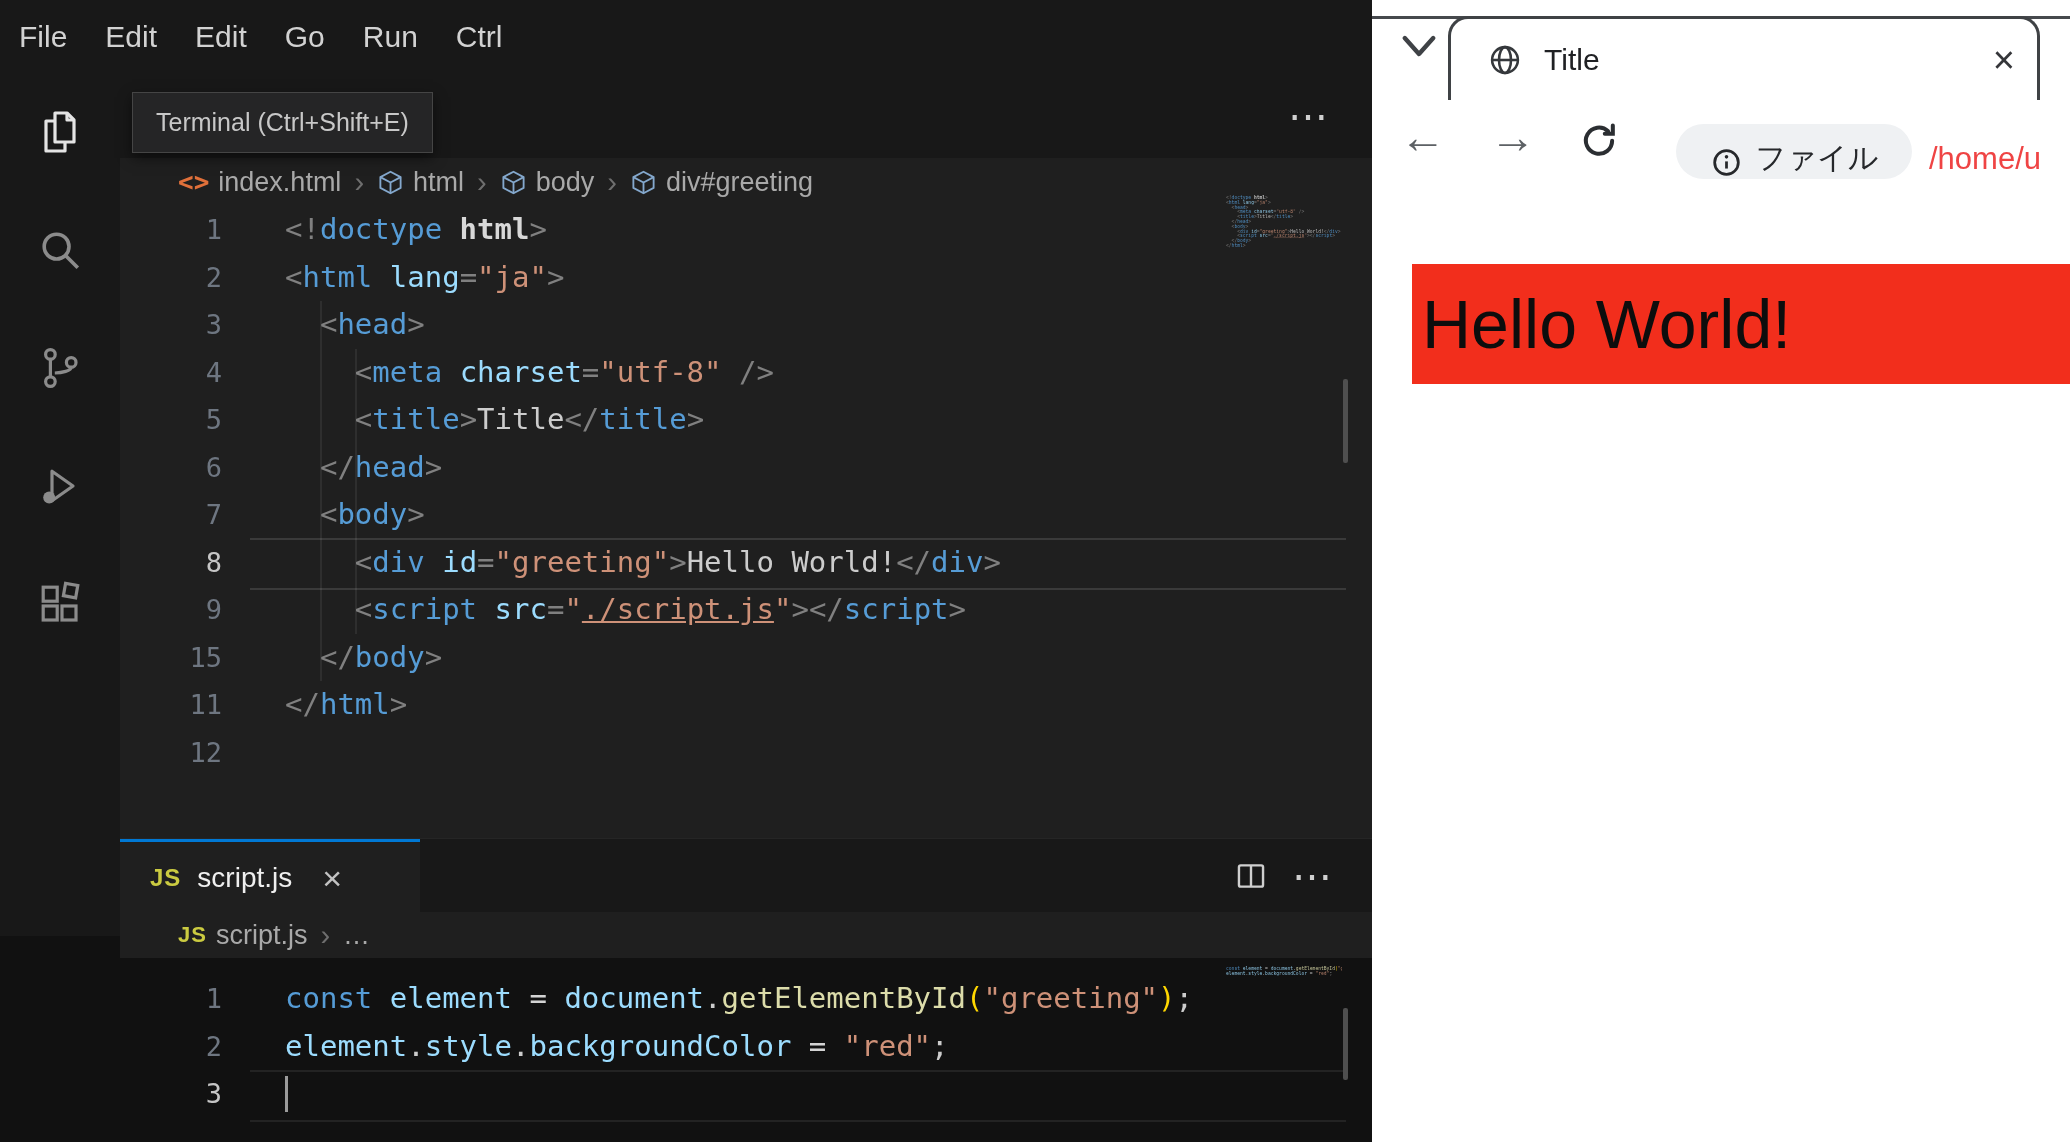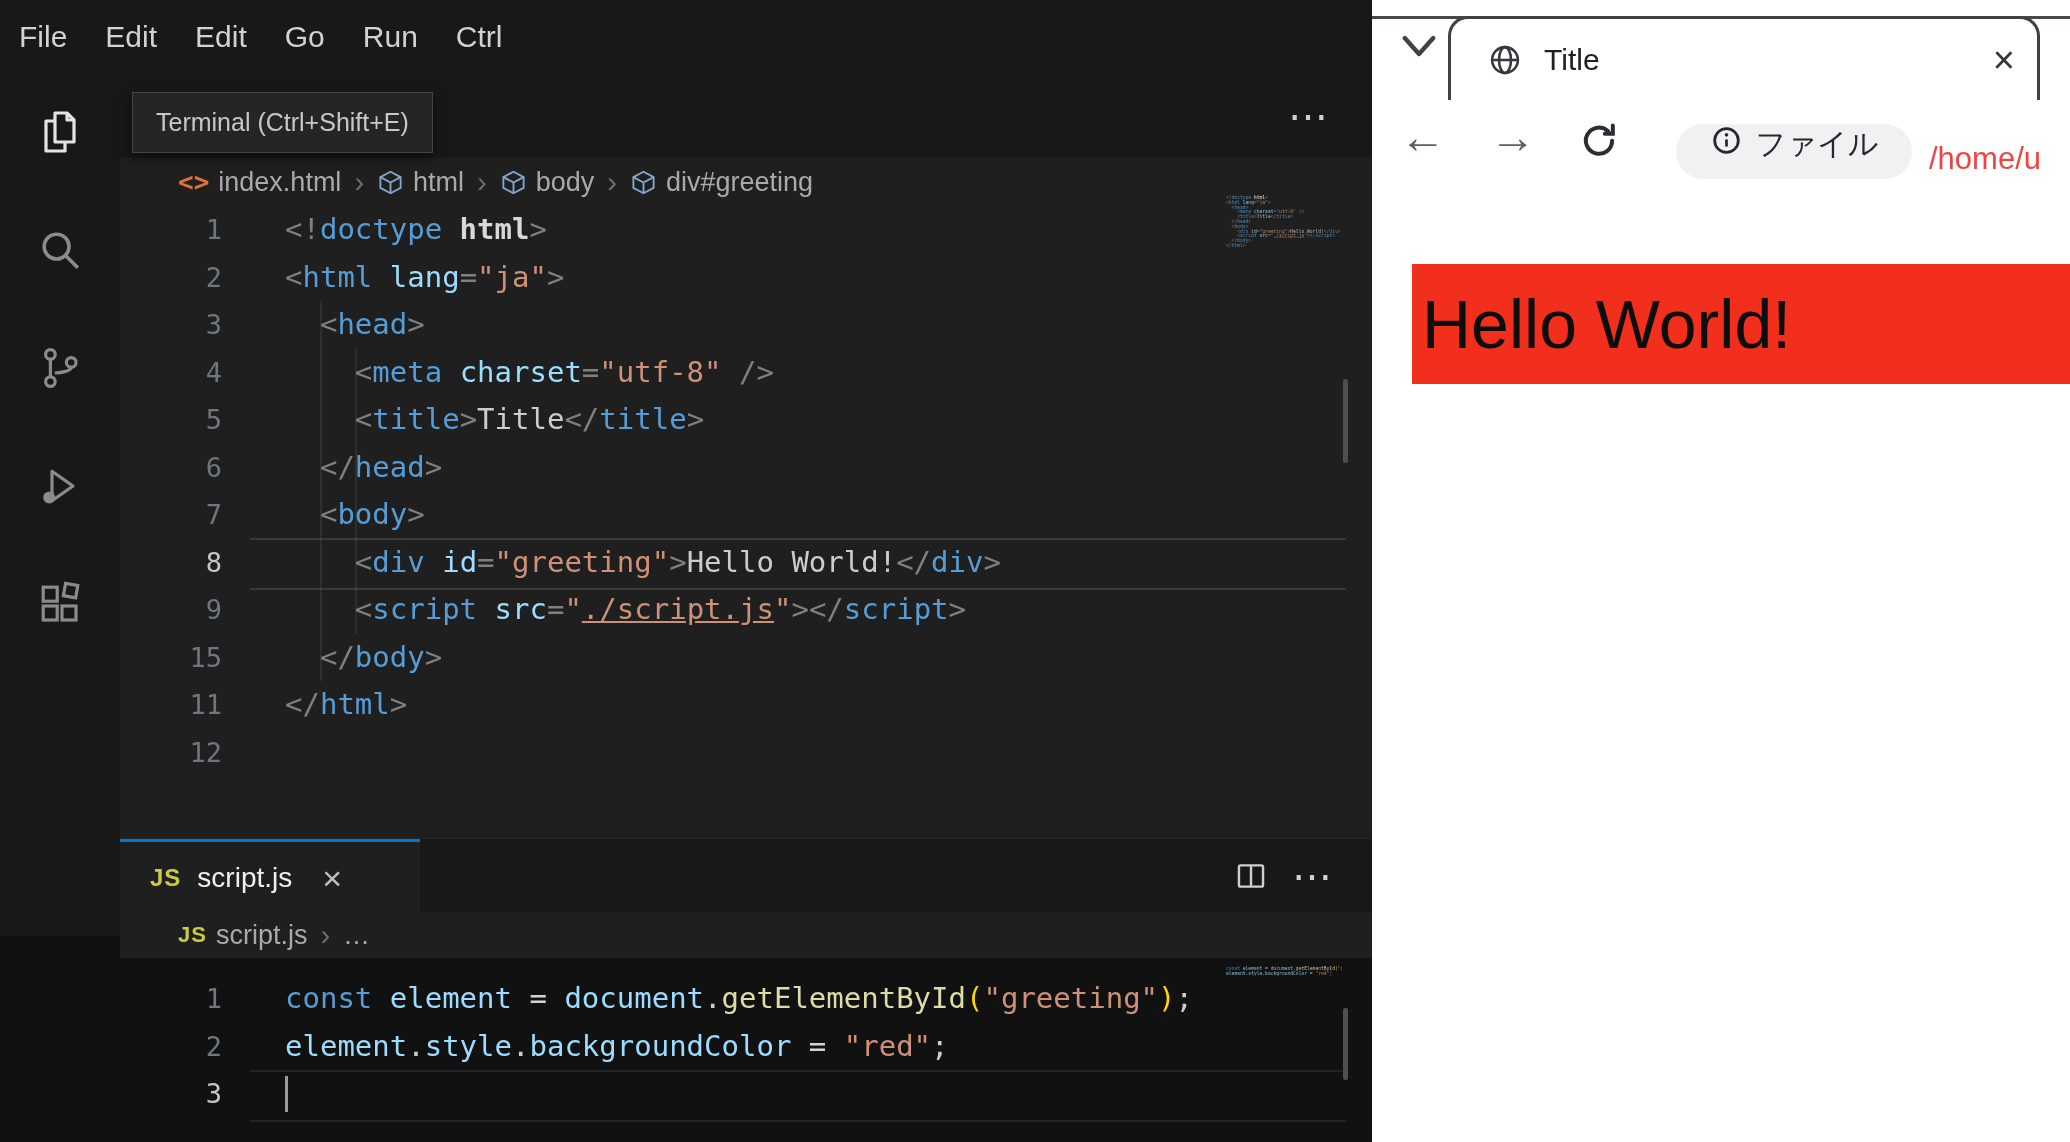--- a/index.html
+++ b/index.html
@@ -80,21 +80,21 @@
   .chevron-btn svg{width:38px;height:26px;}
   .tab-chrome{position:relative;margin-left:76px;margin-top:16px;width:592px;height:84px;background:#fff;border:3px solid #3f4245;border-bottom:none;border-radius:20px 20px 0 0;display:flex;align-items:center;box-sizing:border-box;}
   .globe{margin-left:36px;display:flex;color:#35383c;}
   .globe svg{width:36px;height:36px;}
   .tab-title{margin-left:21px;font-size:30px;color:#202124;}
   .tab-x{position:absolute;right:22px;top:50%;transform:translateY(-50%);font-size:38px;color:#35363a;line-height:1;}
   .nav-back{position:absolute;left:28px;top:110px;font-size:46px;color:#5d6165;}
   .nav-fwd{position:absolute;left:118px;top:110px;font-size:46px;color:#5d6165;}
   .nav-reload{position:absolute;left:206px;top:120px;color:#2b2e32;}
   .nav-reload svg{width:42px;height:42px;}
-  .chip{position:absolute;left:304px;top:124px;width:236px;height:55px;border-radius:37px;background:#eff1f3;display:flex;align-items:flex-start;justify-content:center;gap:13px;color:#26282b;}
+  .chip{position:absolute;left:304px;top:124px;width:236px;height:55px;border-radius:37px;background:#eff1f3;display:flex;align-items:flex-end;justify-content:center;gap:13px;color:#26282b;}
   .chip svg{width:33px;height:33px;}
   .chip-label{font-size:30px;color:#26282b;}
   .url{position:absolute;left:557px;top:141px;font-size:31px;color:#ef4444;white-space:nowrap;}
   .page-red{position:absolute;left:40px;top:264px;right:0;height:120px;display:flex;align-items:center;}
   .page-heading{font-size:68px;padding-left:10px;font-family:"Liberation Sans",sans-serif;}
 </style>
 </head>
 <body>
 
 <div class="stage">

